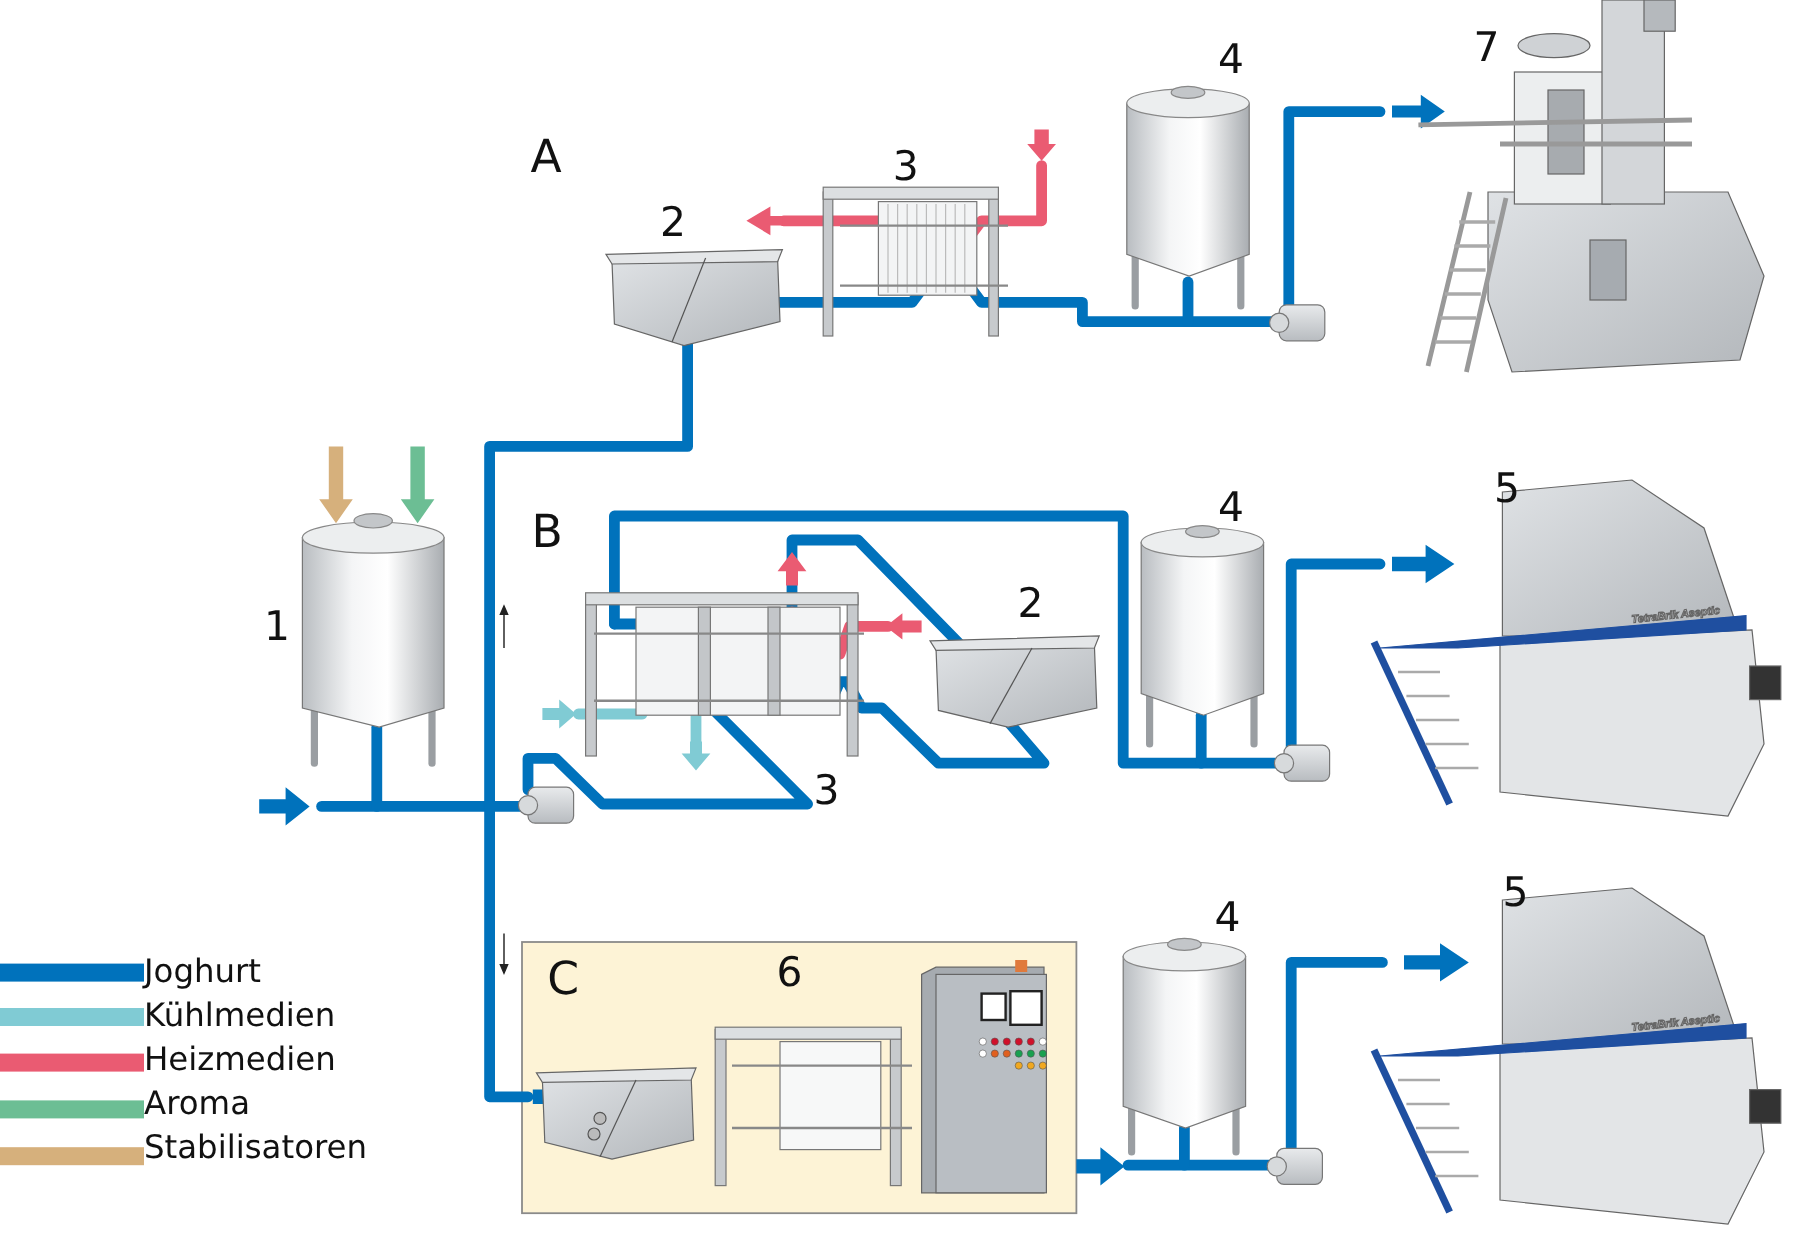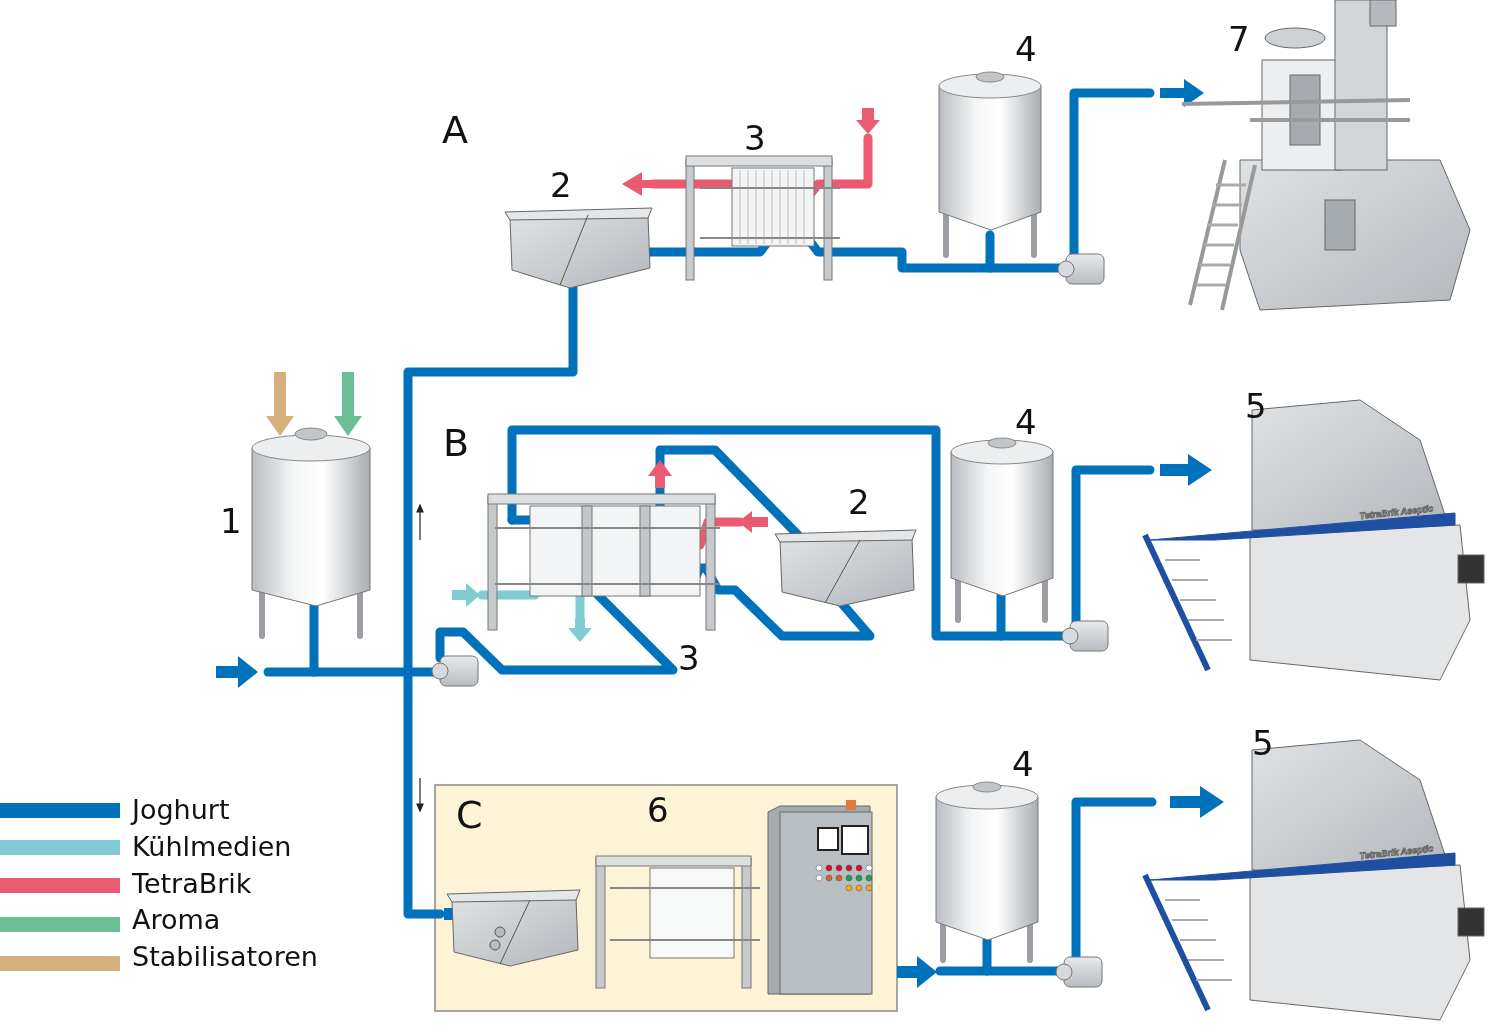--- a/index.html
+++ b/index.html
@@ -1,21 +1,21 @@
 <!DOCTYPE html>
 <html><head>
 <meta charset="utf-8">
 <style>
   html, body { margin: 0; padding: 0; background: #ffffff; }
   body { width: 1500px; height: 1031px; position: relative; overflow: hidden;
          font-family: "DejaVu Sans", sans-serif; }
   #canvas { position: absolute; left: 0; top: 0; }
   .num { font-family: "DejaVu Sans", sans-serif; font-size: 34px; fill: #111; }
   .sec { font-family: "DejaVu Sans", sans-serif; font-size: 38px; fill: #111; }
-  .legend-label { position: absolute; left: 132px; font-family: "DejaVu Sans", sans-serif;
+  .legend-label { position: absolute; left: 120px; font-family: "DejaVu Sans", sans-serif;
                   font-size: 27px; color: #111; line-height: 30px; }
   .legend-swatch { position: absolute; left: 0; width: 120px; height: 15px; }
   .brand { font-family: "Liberation Sans", sans-serif; font-size: 9px; font-weight: bold;
            fill: #ffffff; font-style: italic; }
 </style>
 </head>
 <body>
 
 <svg id="canvas" width="1500" height="1031" viewBox="0 0 1500 1031">
   <defs>
@@ -296,18 +296,18 @@
   <text class="num" x="1012" y="776">4</text>
   <text class="num" x="1252" y="755">5</text>
 </svg>
 
 <div>
   <div class="legend-swatch" style="top:803px;background:#0072bc"></div>
   <div class="legend-label" style="top:795px">Joghurt</div>
   <div class="legend-swatch" style="top:840px;background:#80cbd4"></div>
   <div class="legend-label" style="top:832px">Kühlmedien</div>
   <div class="legend-swatch" style="top:878px;background:#ea5b72"></div>
-  <div class="legend-label" style="top:869px">TetraBrik</div>
+  <div class="legend-label" style="top:869px">Heizmedien</div>
   <div class="legend-swatch" style="top:917px;background:#6cbe94"></div>
   <div class="legend-label" style="top:905px">Aroma</div>
   <div class="legend-swatch" style="top:956px;background:#d6b07c"></div>
   <div class="legend-label" style="top:942px">Stabilisatoren</div>
 </div>
 
 </body></html>

